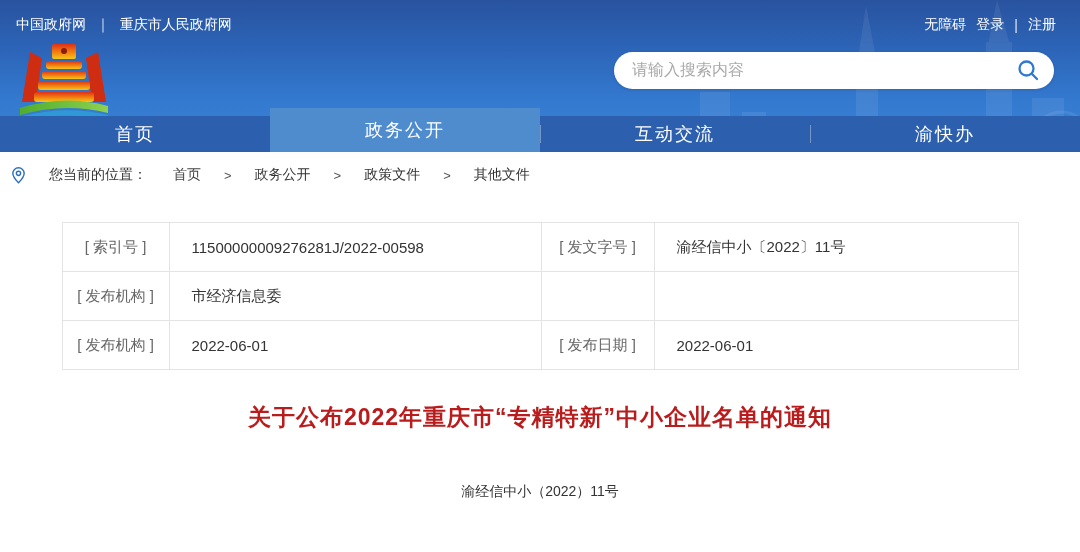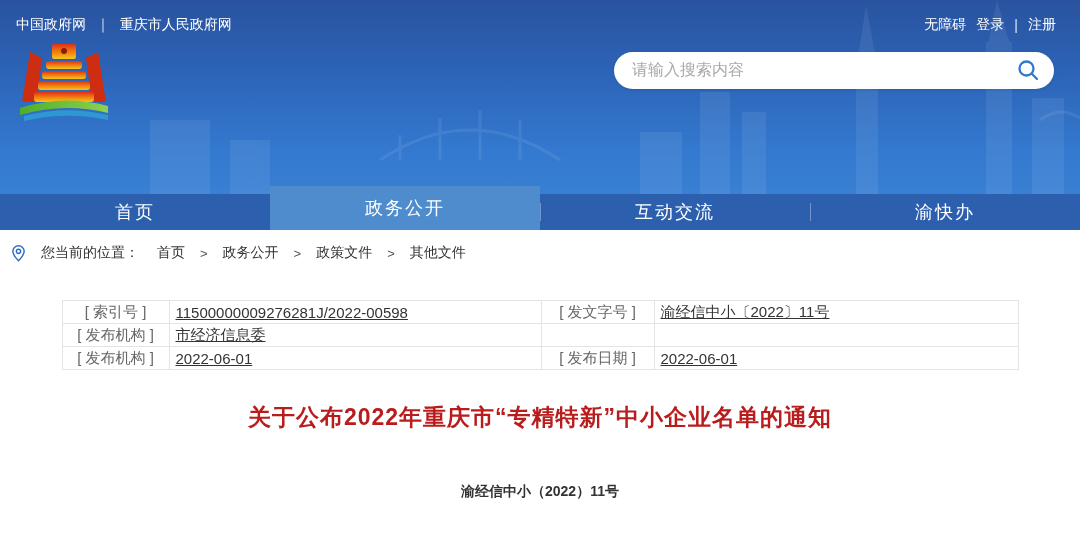--- a/index.html
+++ b/index.html
@@ -1,20 +1,20 @@
 <!DOCTYPE html>
 <html><head>
 <meta charset="utf-8">
 <style>
   * { margin:0; padding:0; box-sizing:border-box; }
   html,body { width:1080px; height:552px; overflow:hidden; background:#fff;
               font-family:"Liberation Sans","DejaVu Sans",sans-serif; }
 
   
-  .site-header { position:relative; height:230px;
+  .site-header { position:relative; height:152px;
     background:linear-gradient(180deg,#29539f 0%,#2c63b6 30%,#3379cf 65%,#3d86d8 100%);
     overflow:visible; }
   .skyline { position:absolute; left:0; top:0; width:1080px; height:202px; pointer-events:none; }
 
   .top-bar { position:relative; z-index:2; display:flex; justify-content:space-between;
     align-items:center; padding:16px 24px 0 16px; color:#fff; font-size:14px; }
   .top-left, .top-right { display:flex; align-items:center; gap:10px; }
   .top-link { cursor:pointer; }
   .top-div { opacity:.85; }
 
@@ -37,37 +37,37 @@
   .main-nav { position:absolute; left:0; right:0; bottom:0; height:36px;
     background:#2c5fae; display:flex; z-index:3; }
   .nav-tab { flex:1; display:flex; align-items:center; justify-content:center;
     color:#fff; font-size:18px; letter-spacing:2px; cursor:pointer; position:relative; }
   .nav-tab + .nav-tab::before { content:""; position:absolute; left:0; top:9px; bottom:9px;
     width:1px; background:rgba(255,255,255,.35); }
   .nav-tab.active { background:#4f8cce; height:44px; margin-top:-8px; }
   .nav-tab.active::before { display:none; }
 
   
-  .breadcrumb { display:flex; align-items:center; gap:16px; padding:14px 14px 12px 12px;
+  .breadcrumb { display:flex; align-items:center; gap:24px; padding:14px 14px 12px 12px;
     font-size:14px; color:#333; }
   .crumb-prefix { margin-right:2px; }
   .crumb-item { cursor:pointer; }
   .crumb-sep { color:#555; font-size:13px; margin:0 -1px; }
 
   
   .doc-table { width:956px; margin:26px auto 0; border-collapse:collapse;
     table-layout:fixed; font-size:15px; color:#333; }
-  .doc-table td { border:1px solid #e4e4e4; height:23px; overflow:hidden; white-space:nowrap; }
+  .doc-table td { border:1px solid #e4e4e4; height:49px; overflow:hidden; white-space:nowrap; }
   .doc-table td.lbl { text-align:center; color:#666; }
-  .doc-table td.val { padding-left:6px;text-decoration:underline; }
+  .doc-table td.val { padding-left:22px; }
 
   
   .article-title { text-align:center; font-size:23px; font-weight:bold; color:#b91c1c;
     letter-spacing:1px; margin-top:32px; }
-  .doc-number { text-align:center; font-size:14px; color:#333; margin-top:50px;font-weight:bold; }
+  .doc-number { text-align:center; font-size:14px; color:#333; margin-top:50px; }
 </style>
 </head>
 <body>
 
 <header class="site-header">
   <svg class="skyline" viewBox="0 0 1080 202" xmlns="http://www.w3.org/2000/svg">
     <g fill="#ffffff" opacity="0.07">
       <polygon points="866,6 858,58 876,58"></polygon>
       <rect x="856" y="55" width="22" height="147"></rect>
       <polygon points="997,0 988,45 1010,45"></polygon>

